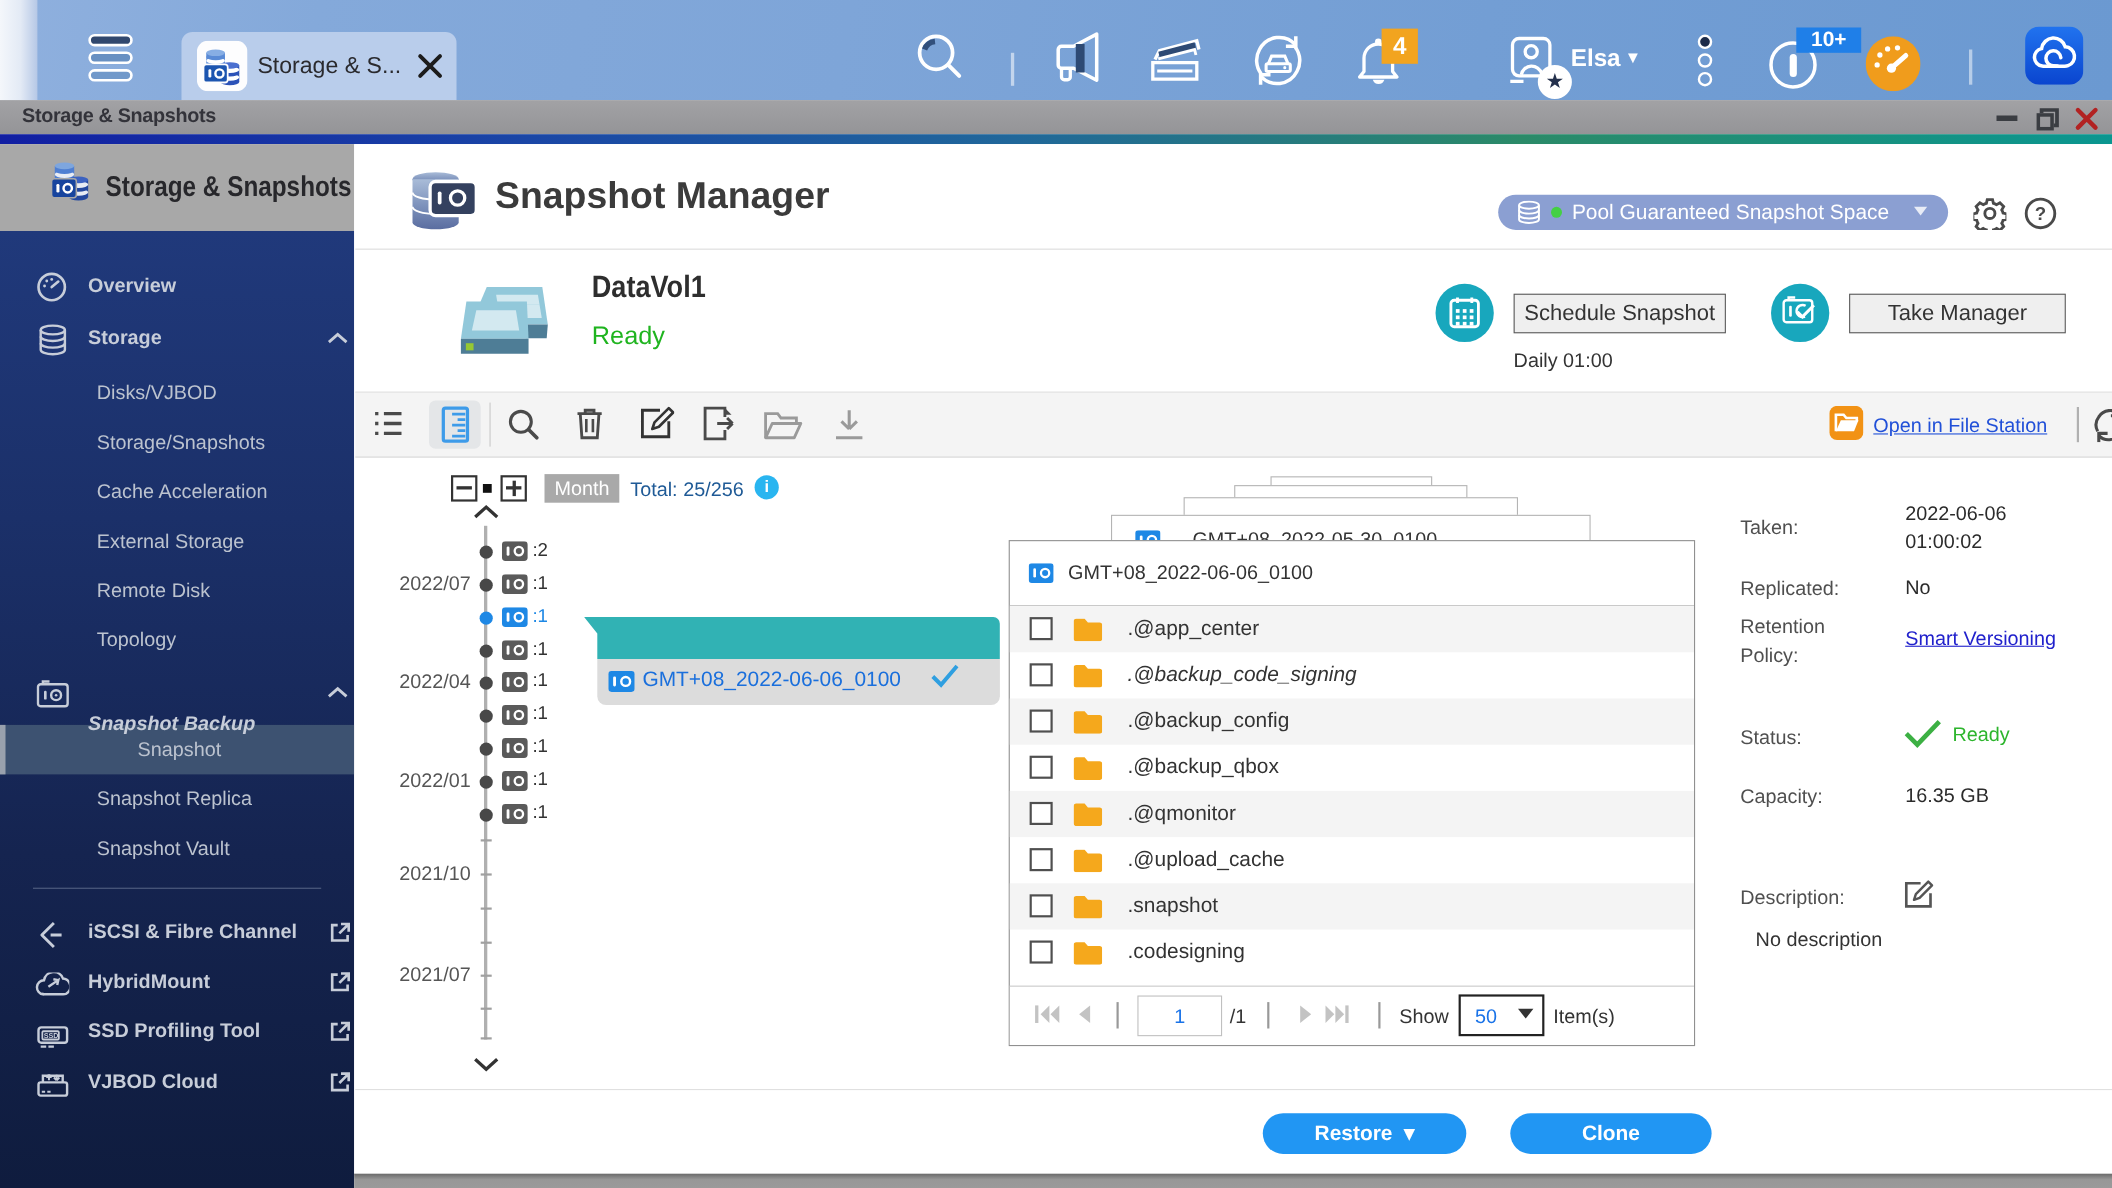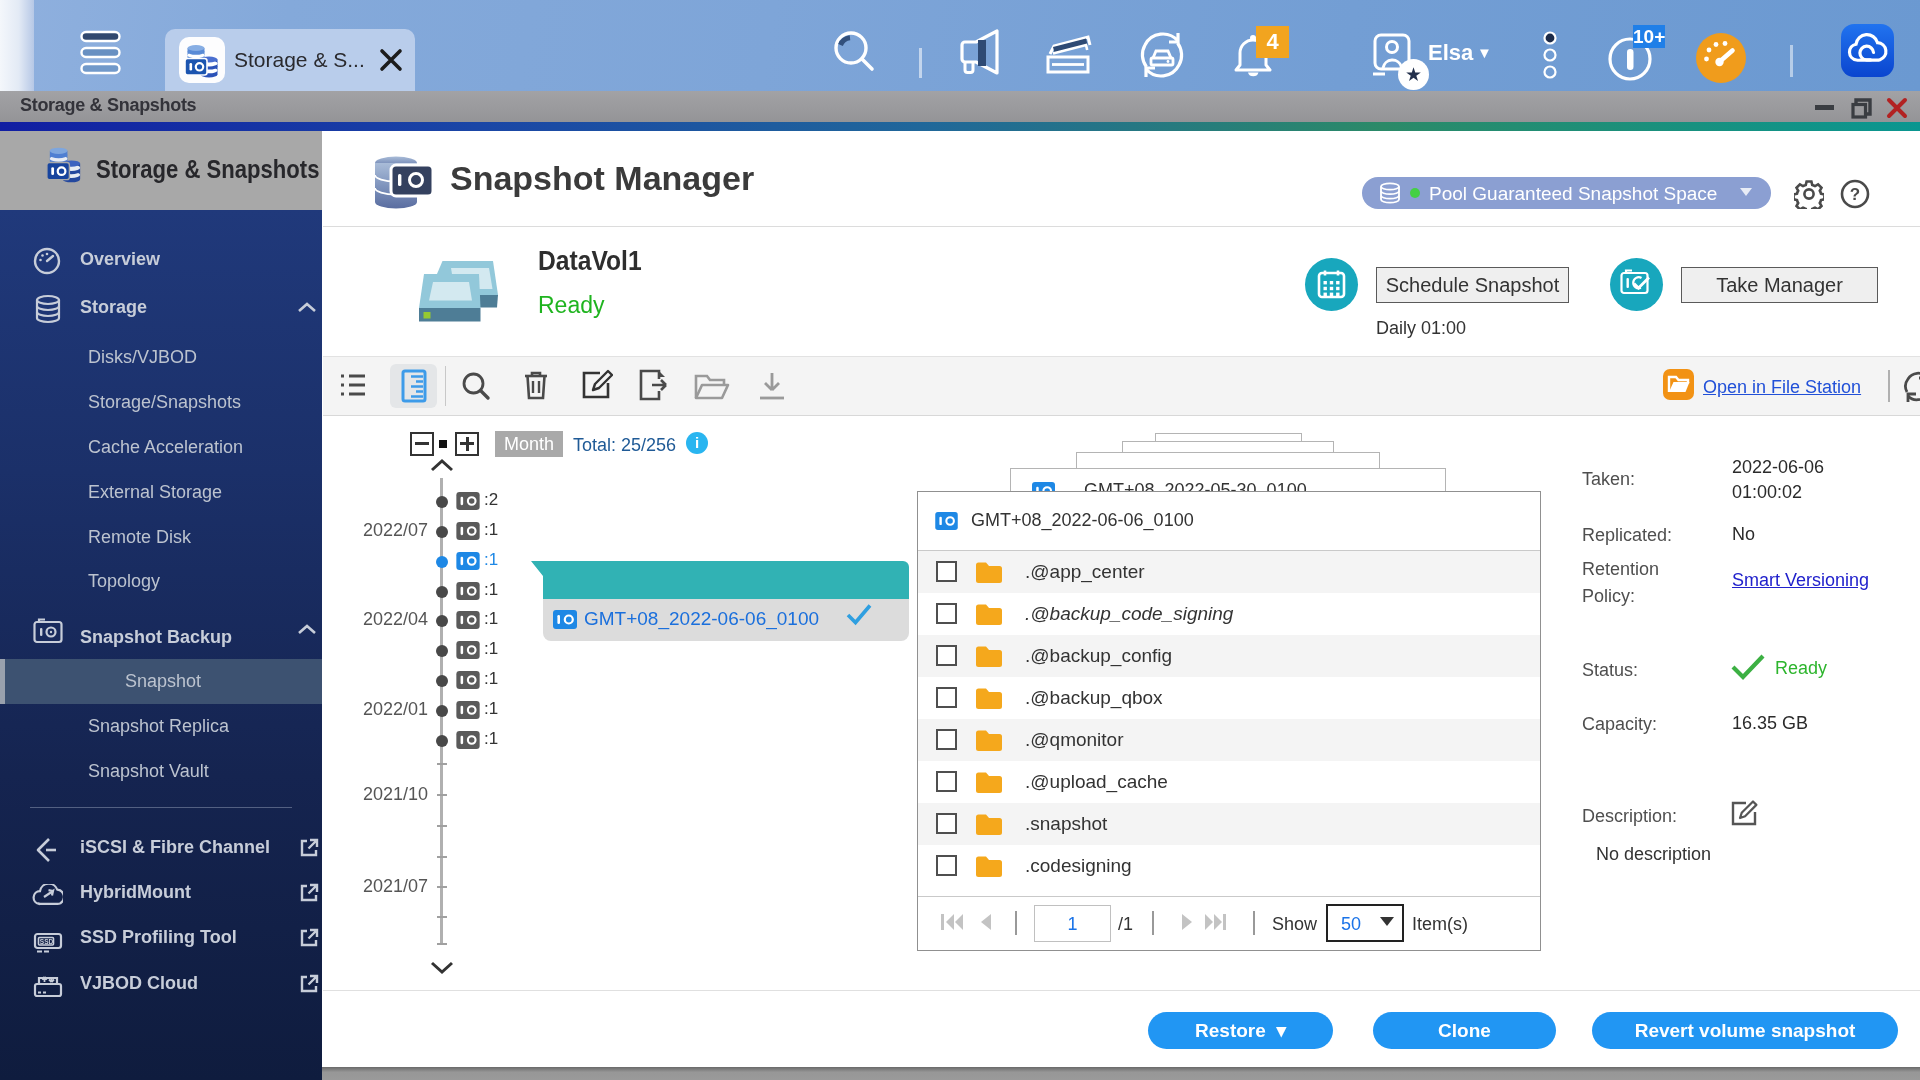--- a/index.html
+++ b/index.html
@@ -196,21 +196,21 @@
   <div class="abs" style="left:1477px; top:44px; font-size:15px; color:#fff;">▼</div>
   <svg class="abs" style="left:1541px; top:31px;" width="18" height="48" viewBox="0 0 18 48">
     <circle cx="9" cy="7" r="5.5" fill="#1c2b49" stroke="#fff" stroke-width="2.2"></circle>
     <circle cx="9" cy="24" r="5.5" fill="none" stroke="#fff" stroke-width="2.2"></circle>
     <circle cx="9" cy="41" r="5.5" fill="none" stroke="#fff" stroke-width="2.2"></circle>
   </svg>
   <svg class="abs" style="left:1605px; top:35px;" width="50" height="48" viewBox="0 0 50 48">
     <circle cx="25" cy="24" r="20" fill="none" stroke="#fff" stroke-width="3.2"></circle>
     <rect x="22" y="14" width="6.5" height="21" rx="3.2" fill="#fff"></rect>
   </svg>
-  <div class="abs" style="left:1633px; top:25px; width:32px; height:23px; background:#1f7fe8; color:#fff; font-size:19px; font-weight:bold; text-align:center; line-height:23px;">10+</div>
+  <div class="abs" style="left:1633px; top:25px; width:59px; height:23px; background:#1f7fe8; color:#fff; font-size:19px; font-weight:bold; text-align:center; line-height:23px;">10+</div>
   <svg class="abs" style="left:1696px; top:33px;" width="50" height="50" viewBox="0 0 50 50">
     <circle cx="25" cy="25" r="25" fill="#f09c1c"></circle>
     <circle cx="10.5" cy="26" r="2.4" fill="#fff"></circle>
     <circle cx="13" cy="17" r="2.4" fill="#fff"></circle>
     <circle cx="20" cy="11.5" r="2.4" fill="#fff"></circle>
     <circle cx="29" cy="10.5" r="2.4" fill="#fff"></circle>
     <path d="M25 27.5 L36.5 17.5" stroke="#fff" stroke-width="4.6" stroke-linecap="round"></path>
     <circle cx="23.5" cy="29" r="4.2" fill="#fff"></circle>
     <path d="M36 26 a11 11 0 0 1 -21 5" fill="none" stroke="#f09c1c" stroke-width="0"></path>
   </svg>
@@ -289,21 +289,21 @@
     <path d="M2 10 L10 3 L18 10" fill="none" stroke="#c7cdd9" stroke-width="2.6"></path>
   </svg>
   <div class="abs navitem" style="top:249px;">Overview</div>
   <div class="abs navitem" style="top:297px;">Storage</div>
   <div class="abs subitem" style="top:347px;">Disks/VJBOD</div>
   <div class="abs subitem" style="top:392px;">Storage/Snapshots</div>
   <div class="abs subitem" style="top:437px;">Cache Acceleration</div>
   <div class="abs subitem" style="top:482px;">External Storage</div>
   <div class="abs subitem" style="top:527px;">Remote Disk</div>
   <div class="abs subitem" style="top:571px;">Topology</div>
-  <div class="abs navitem" style="top:627px;">Snapshot Backup</div>
+  <div class="abs navitem" style="top:648px;font-style:italic;">Snapshot Backup</div>
   <div class="abs subitem" style="top:671px;margin-left:37px;">Snapshot</div>
   <div class="abs subitem" style="top:716px;">Snapshot Replica</div>
   <div class="abs subitem" style="top:761px;">Snapshot Vault</div>
   <div class="abs" id="sidesep"></div>
   <div class="abs navitem" style="top:837px;">iSCSI &amp; Fibre Channel</div>
   <div class="abs navitem" style="top:882px;">HybridMount</div>
   <div class="abs navitem" style="top:927px;">SSD Profiling Tool</div>
   <div class="abs navitem" style="top:973px;">VJBOD Cloud</div>
   <svg class="abs" style="left:33px; top:836px;" width="30" height="28" viewBox="0 0 30 28">
     <path d="M16 3 L5 14 L16 25" fill="none" stroke="#c7cdd9" stroke-width="2.6" stroke-linejoin="round"></path>
@@ -693,15 +693,14 @@
   <div class="abs ilabel" style="top:803px;">Description:</div>
   <svg class="abs" style="left:1729px; top:799px;" width="30" height="30" viewBox="0 0 30 30">
     <path d="M26 13 v12 H4 V4 h13" fill="none" stroke="#555" stroke-width="2.4"></path>
     <path d="M11 19 l1.7 -5.2 L24 2.5 l3.4 3.4 -11.3 11.3 z" fill="none" stroke="#555" stroke-width="2.2" stroke-linejoin="round"></path>
   </svg>
   <div class="abs" id="nodesc">No description</div>
 
   <div class="abs" id="botdiv"></div>
   <div class="abs bluebtn" style="left:1148px; width:185px;">Restore&nbsp;&nbsp;▾</div>
   <div class="abs bluebtn" style="left:1373px; width:183px;">Clone</div>
-  <div class="abs bluebtn" style="left:1592px; width:306px;">Revert volume snapshot</div>
 
 </div>
 
 </body></html>

